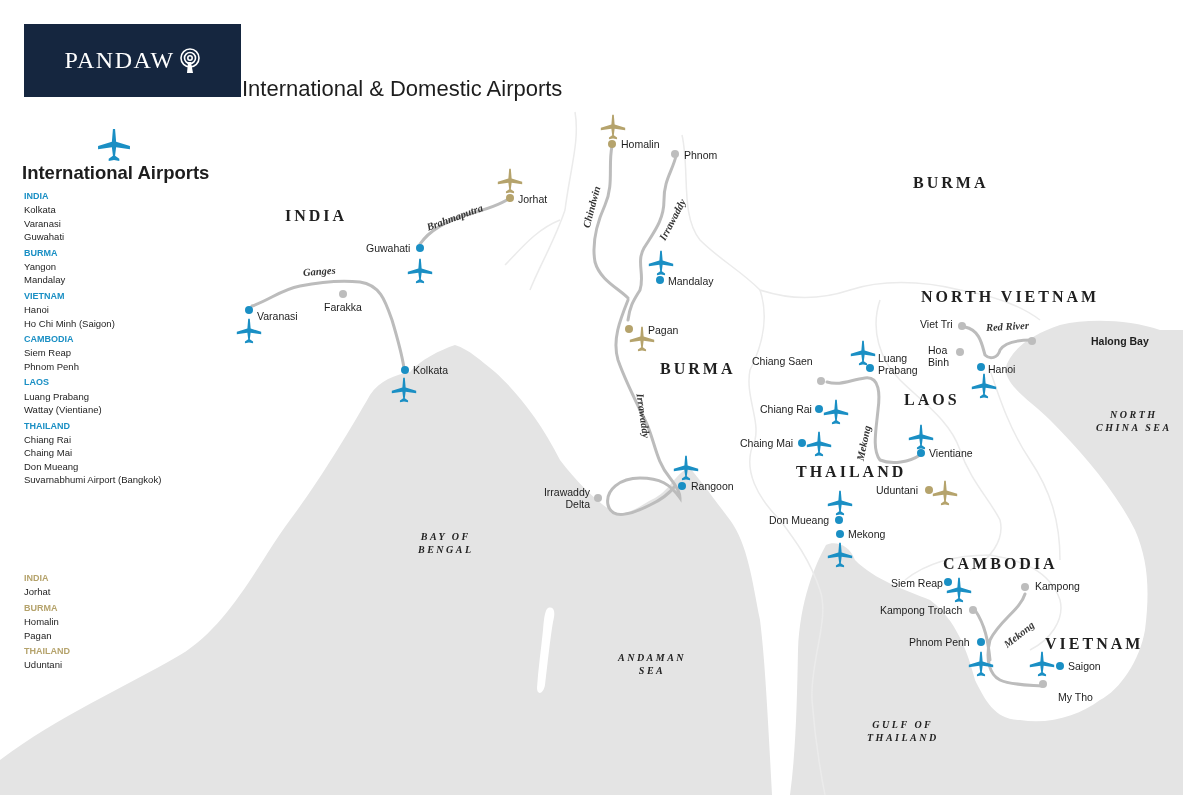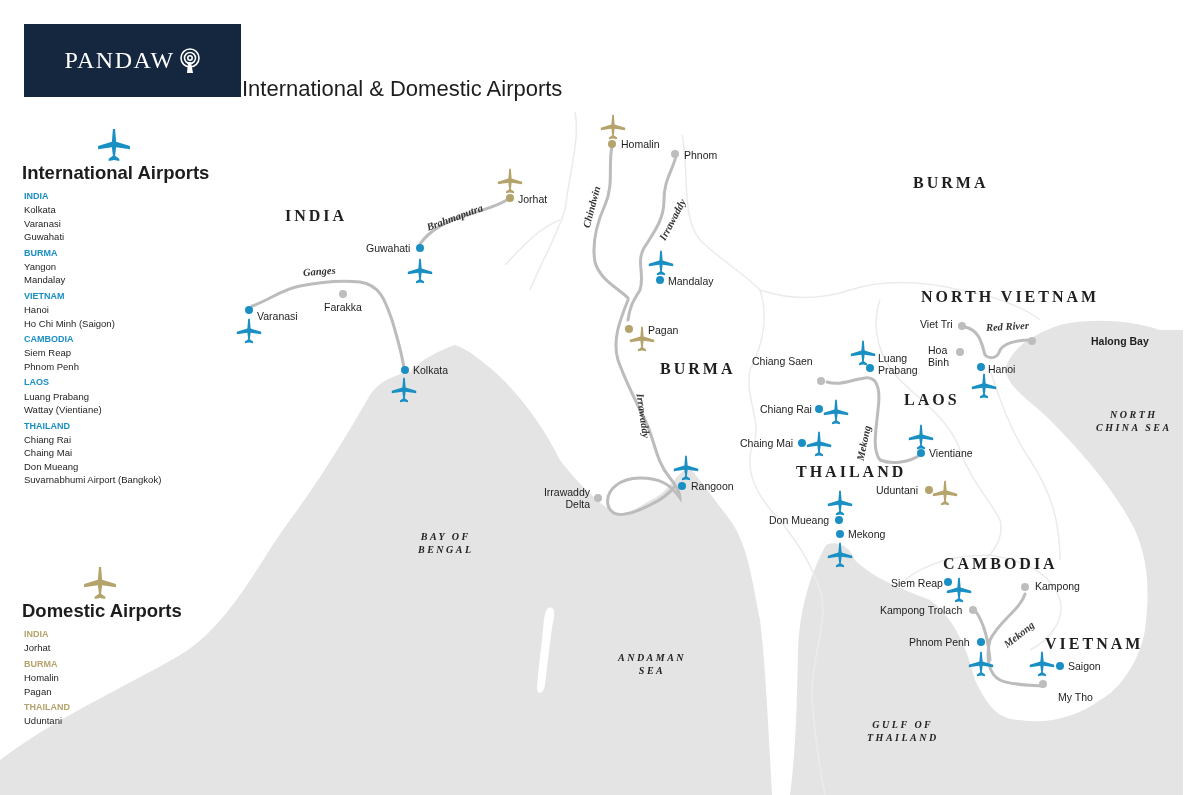--- a/index.html
+++ b/index.html
@@ -97,26 +97,20 @@
     <div>Wattay (Vientiane)</div>
     <div class="legend-country intl">THAILAND</div>
     <div>Chiang Rai</div>
     <div>Chaing Mai</div>
     <div>Don Mueang</div>
     <div>Suvarnabhumi Airport (Bangkok)</div>
   </div>
 </div>
 
 <div class="abs" style="left:22px; top:566px;">
-  <div class="legend-head">
-    <svg viewBox="0 0 32 32">
-        <path fill="#b5a36c" d="M15,1 h2 l1,12 l13,4 v3 l-13,-2 l-1,8 l4,3 v2 l-5,-1 l-5,1 v-2 l4,-3 l-1,-8 l-13,2 v-3 l13,-4 z"></path>
-      </svg>
-    <span>Domestic Airports</span>
-  </div>
   <div class="legend-list" style="margin-left:2px; margin-top:6px;">
     <div class="legend-country dom">INDIA</div>
     <div>Jorhat</div>
     <div class="legend-country dom">BURMA</div>
     <div>Homalin</div>
     <div>Pagan</div>
     <div class="legend-country dom">THAILAND</div>
     <div>Uduntani</div>
   </div>
 </div>

